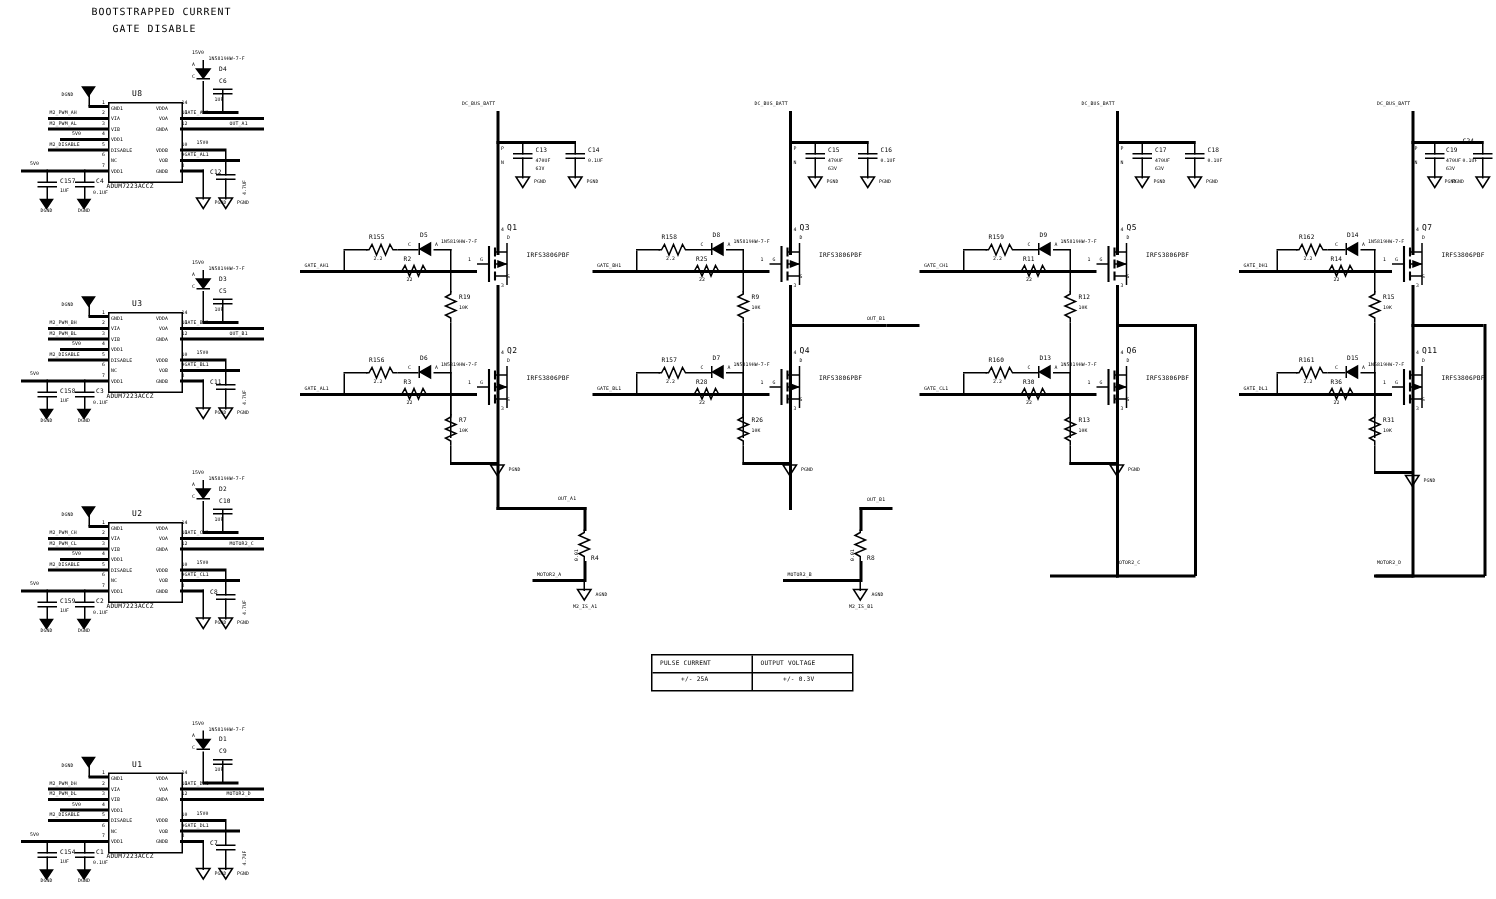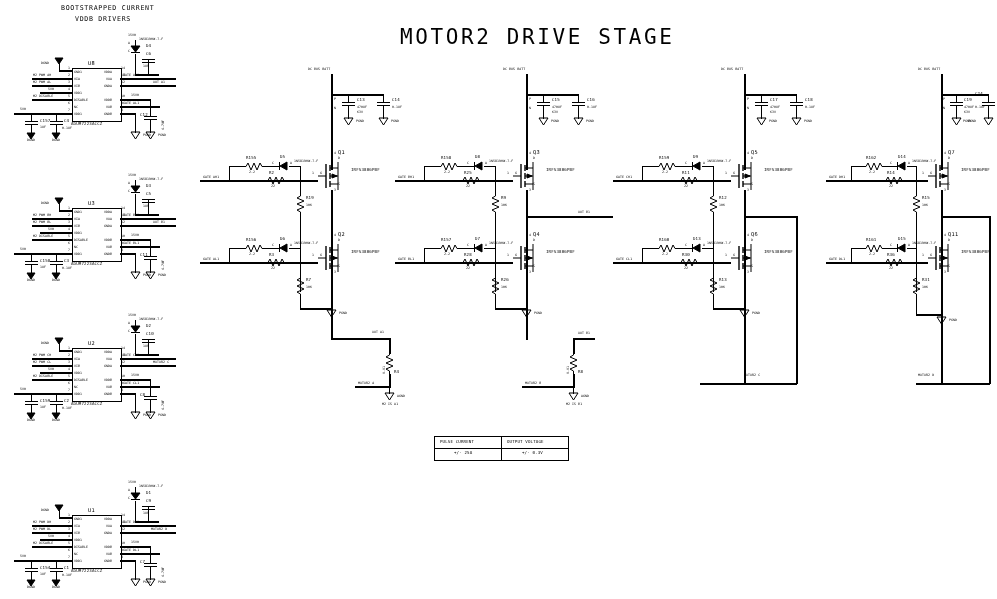--- a/index.html
+++ b/index.html
@@ -30,24 +30,23 @@
   svg{position:absolute;overflow:visible;}
   .s{stroke:#000;stroke-width:1;fill:none;}
   .sf{stroke:#000;stroke-width:1;fill:#000;}
   .s2{stroke:#000;stroke-width:1.4;fill:none;}
 </style>
 </head>
 <body>
 
 <div id="sheet">
 
-  <div class="t title" style="left:400px;top:27px;">MOTOR2 DRIVE STAGE</div>
 
   <div class="t hdr" style="left:61px;top:5px;">BOOTSTRAPPED CURRENT</div>
-  <div class="t hdr" style="left:75px;top:16px;">VDDB DRIVERS</div>
+  <div class="t hdr" style="left:75px;top:16px;">GATE DISABLE</div>
 
   <div>
     <div class="box" style="left:72px;top:68px;width:48px;height:52px;"></div>
     <div class="t sz5" style="left:88px;top:61px;">U8</div>
     <div class="t sz4" style="left:71px;top:122px;">ADUM7223ACCZ</div>
 
     <div class="t sz3" style="left:74px;top:71px;">GND1</div>
     <div class="t sz3" style="left:74px;top:78px;">VIA</div>
     <div class="t sz3" style="left:74px;top:85px;">VIB</div>
     <div class="t sz3" style="left:74px;top:92px;">VDD1</div>

